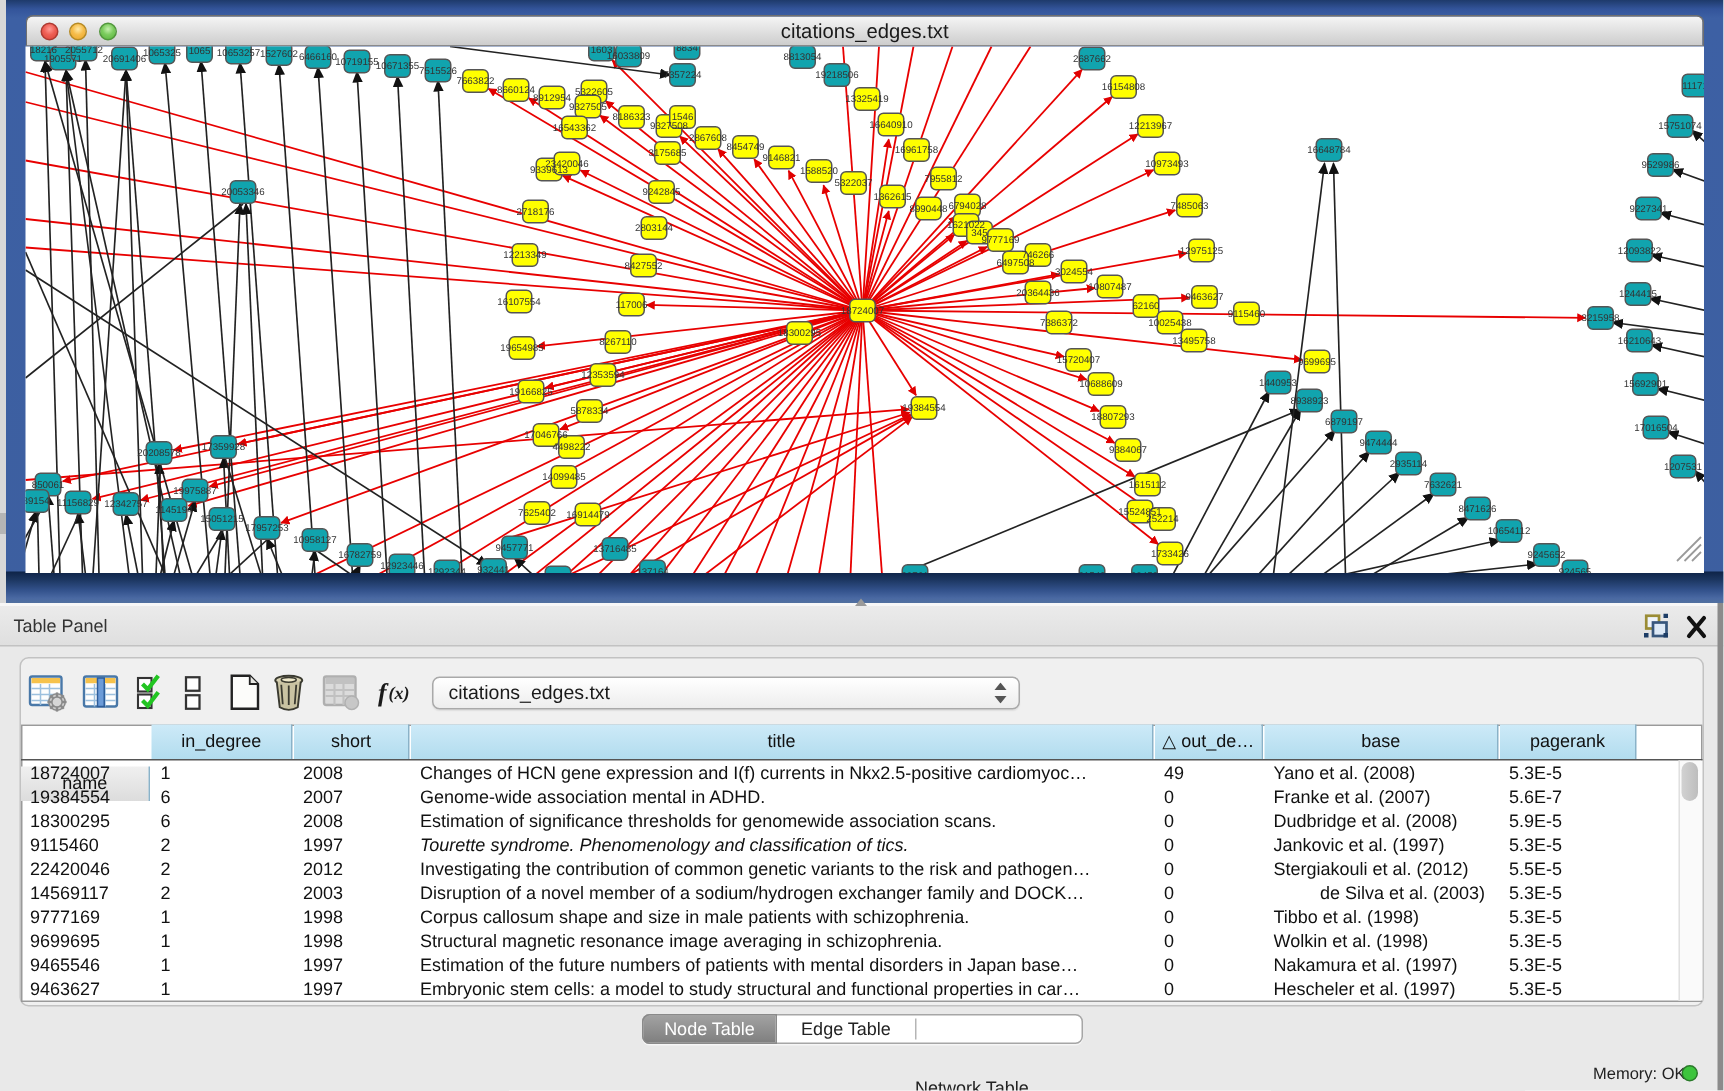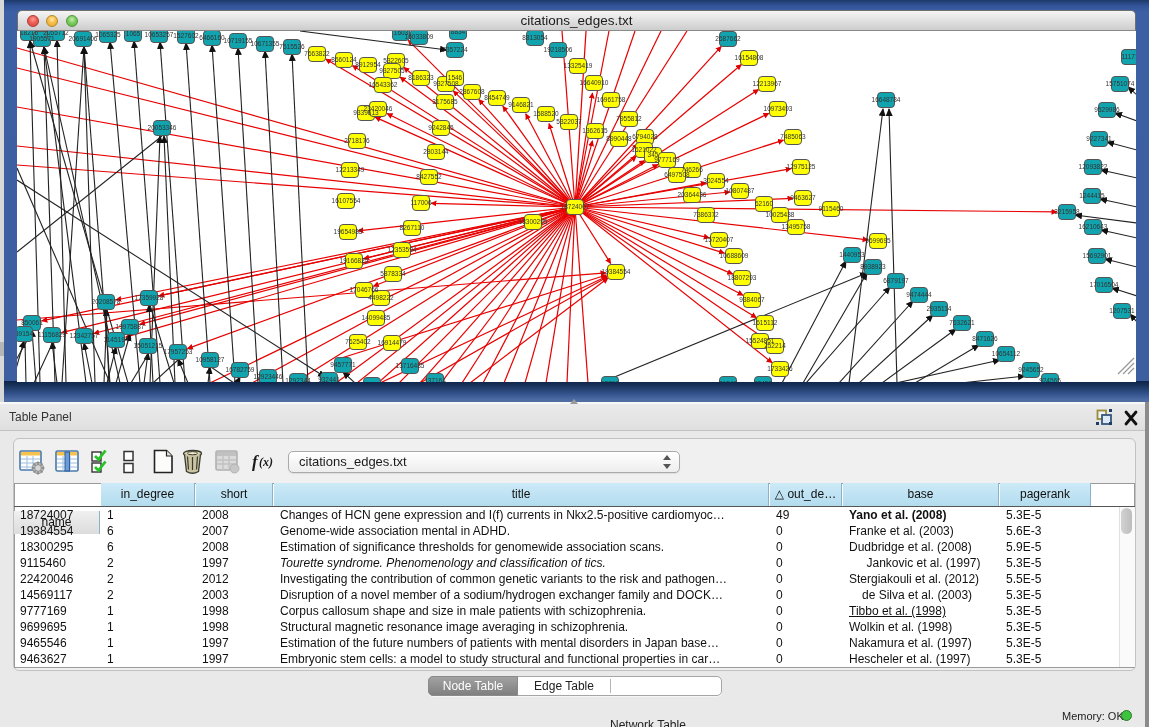--- a/index.html
+++ b/index.html
@@ -553,63 +553,63 @@
       <div style="position:absolute;left:843px;top:483px;width:156px;height:23px;line-height:23px;background:linear-gradient(180deg,#cdeaf8,#b2dcee);border-right:1px solid #8ab2c8;text-align:center;overflow:hidden;">base</div>
       <div style="position:absolute;left:1000px;top:483px;width:91px;height:23px;line-height:23px;background:linear-gradient(180deg,#cdeaf8,#b2dcee);border-right:1px solid #8ab2c8;text-align:center;overflow:hidden;">pagerank</div>
     </div>
 <div class="abs" style="left:14px;top:506px;width:1121px;height:1px;background:#555;"></div>
 <div class="abs" style="font-size:12px;color:#111;">
       <div style="position:absolute;left:20px;top:507px;width:79px;height:16px;line-height:16px;overflow:hidden;white-space:nowrap;">18724007</div>
       <div style="position:absolute;left:107px;top:507px;width:87px;height:16px;line-height:16px;overflow:hidden;white-space:nowrap;">1</div>
       <div style="position:absolute;left:202px;top:507px;width:70px;height:16px;line-height:16px;overflow:hidden;white-space:nowrap;">2008</div>
       <div style="position:absolute;left:280px;top:507px;width:488px;height:16px;line-height:16px;overflow:hidden;white-space:nowrap;">Changes of HCN gene expression and I(f) currents in Nkx2.5-positive cardiomyoc…</div>
       <div style="position:absolute;left:776px;top:507px;width:65px;height:16px;line-height:16px;overflow:hidden;white-space:nowrap;">49</div>
-      <div style="position:absolute;left:849px;top:507px;width:149px;height:16px;line-height:16px;overflow:hidden;white-space:nowrap;font-weight:bold;">Yano et al. (2008)</div>
+      <div style="position:absolute;left:849px;top:507px;width:149px;height:16px;line-height:16px;overflow:hidden;white-space:nowrap;">Yano et al. (2008)</div>
       <div style="position:absolute;left:1006px;top:507px;width:84px;height:16px;line-height:16px;overflow:hidden;white-space:nowrap;">5.3E-5</div>
       <div style="position:absolute;left:20px;top:523px;width:79px;height:16px;line-height:16px;overflow:hidden;white-space:nowrap;">19384554</div>
       <div style="position:absolute;left:107px;top:523px;width:87px;height:16px;line-height:16px;overflow:hidden;white-space:nowrap;">6</div>
       <div style="position:absolute;left:202px;top:523px;width:70px;height:16px;line-height:16px;overflow:hidden;white-space:nowrap;">2007</div>
       <div style="position:absolute;left:280px;top:523px;width:488px;height:16px;line-height:16px;overflow:hidden;white-space:nowrap;">Genome-wide association mental in ADHD.</div>
       <div style="position:absolute;left:776px;top:523px;width:65px;height:16px;line-height:16px;overflow:hidden;white-space:nowrap;">0</div>
-      <div style="position:absolute;left:849px;top:523px;width:149px;height:16px;line-height:16px;overflow:hidden;white-space:nowrap;">Franke et al. (2003)</div>
-      <div style="position:absolute;left:1006px;top:523px;width:84px;height:16px;line-height:16px;overflow:hidden;white-space:nowrap;">5.6E-3</div>
+      <div style="position:absolute;left:849px;top:523px;width:149px;height:16px;line-height:16px;overflow:hidden;white-space:nowrap;">Franke et al. (2007)</div>
+      <div style="position:absolute;left:1006px;top:523px;width:84px;height:16px;line-height:16px;overflow:hidden;white-space:nowrap;">5.6E-7</div>
       <div style="position:absolute;left:20px;top:539px;width:79px;height:16px;line-height:16px;overflow:hidden;white-space:nowrap;">18300295</div>
       <div style="position:absolute;left:107px;top:539px;width:87px;height:16px;line-height:16px;overflow:hidden;white-space:nowrap;">6</div>
       <div style="position:absolute;left:202px;top:539px;width:70px;height:16px;line-height:16px;overflow:hidden;white-space:nowrap;">2008</div>
       <div style="position:absolute;left:280px;top:539px;width:488px;height:16px;line-height:16px;overflow:hidden;white-space:nowrap;">Estimation of significance thresholds for genomewide association scans.</div>
       <div style="position:absolute;left:776px;top:539px;width:65px;height:16px;line-height:16px;overflow:hidden;white-space:nowrap;">0</div>
       <div style="position:absolute;left:849px;top:539px;width:149px;height:16px;line-height:16px;overflow:hidden;white-space:nowrap;">Dudbridge et al. (2008)</div>
       <div style="position:absolute;left:1006px;top:539px;width:84px;height:16px;line-height:16px;overflow:hidden;white-space:nowrap;">5.9E-5</div>
       <div style="position:absolute;left:20px;top:555px;width:79px;height:16px;line-height:16px;overflow:hidden;white-space:nowrap;">9115460</div>
       <div style="position:absolute;left:107px;top:555px;width:87px;height:16px;line-height:16px;overflow:hidden;white-space:nowrap;">2</div>
       <div style="position:absolute;left:202px;top:555px;width:70px;height:16px;line-height:16px;overflow:hidden;white-space:nowrap;">1997</div>
       <div style="position:absolute;left:280px;top:555px;width:488px;height:16px;line-height:16px;overflow:hidden;white-space:nowrap;font-style:italic;">Tourette syndrome. Phenomenology and classification of tics.</div>
       <div style="position:absolute;left:776px;top:555px;width:65px;height:16px;line-height:16px;overflow:hidden;white-space:nowrap;">0</div>
-      <div style="position:absolute;left:849px;top:555px;width:149px;height:16px;line-height:16px;overflow:hidden;white-space:nowrap;text-align:center;">Jankovic et al. (1997)</div>
+      <div style="position:absolute;left:849px;top:555px;width:149px;height:16px;line-height:16px;overflow:hidden;white-space:nowrap;">Jankovic et al. (1997)</div>
       <div style="position:absolute;left:1006px;top:555px;width:84px;height:16px;line-height:16px;overflow:hidden;white-space:nowrap;">5.3E-5</div>
       <div style="position:absolute;left:20px;top:571px;width:79px;height:16px;line-height:16px;overflow:hidden;white-space:nowrap;">22420046</div>
       <div style="position:absolute;left:107px;top:571px;width:87px;height:16px;line-height:16px;overflow:hidden;white-space:nowrap;">2</div>
       <div style="position:absolute;left:202px;top:571px;width:70px;height:16px;line-height:16px;overflow:hidden;white-space:nowrap;">2012</div>
       <div style="position:absolute;left:280px;top:571px;width:488px;height:16px;line-height:16px;overflow:hidden;white-space:nowrap;">Investigating the contribution of common genetic variants to the risk and pathogen…</div>
       <div style="position:absolute;left:776px;top:571px;width:65px;height:16px;line-height:16px;overflow:hidden;white-space:nowrap;">0</div>
       <div style="position:absolute;left:849px;top:571px;width:149px;height:16px;line-height:16px;overflow:hidden;white-space:nowrap;">Stergiakouli et al. (2012)</div>
       <div style="position:absolute;left:1006px;top:571px;width:84px;height:16px;line-height:16px;overflow:hidden;white-space:nowrap;">5.5E-5</div>
       <div style="position:absolute;left:20px;top:587px;width:79px;height:16px;line-height:16px;overflow:hidden;white-space:nowrap;">14569117</div>
       <div style="position:absolute;left:107px;top:587px;width:87px;height:16px;line-height:16px;overflow:hidden;white-space:nowrap;">2</div>
       <div style="position:absolute;left:202px;top:587px;width:70px;height:16px;line-height:16px;overflow:hidden;white-space:nowrap;">2003</div>
       <div style="position:absolute;left:280px;top:587px;width:488px;height:16px;line-height:16px;overflow:hidden;white-space:nowrap;">Disruption of a novel member of a sodium/hydrogen exchanger family and DOCK…</div>
       <div style="position:absolute;left:776px;top:587px;width:65px;height:16px;line-height:16px;overflow:hidden;white-space:nowrap;">0</div>
-      <div style="position:absolute;left:862px;top:587px;width:149px;height:16px;line-height:16px;overflow:hidden;white-space:nowrap;">de Silva et al. (2003)</div>
+      <div style="position:absolute;left:880px;top:587px;width:149px;height:16px;line-height:16px;overflow:hidden;white-space:nowrap;">de Silva et al. (2003)</div>
       <div style="position:absolute;left:1006px;top:587px;width:84px;height:16px;line-height:16px;overflow:hidden;white-space:nowrap;">5.3E-5</div>
       <div style="position:absolute;left:20px;top:603px;width:79px;height:16px;line-height:16px;overflow:hidden;white-space:nowrap;">9777169</div>
       <div style="position:absolute;left:107px;top:603px;width:87px;height:16px;line-height:16px;overflow:hidden;white-space:nowrap;">1</div>
       <div style="position:absolute;left:202px;top:603px;width:70px;height:16px;line-height:16px;overflow:hidden;white-space:nowrap;">1998</div>
       <div style="position:absolute;left:280px;top:603px;width:488px;height:16px;line-height:16px;overflow:hidden;white-space:nowrap;">Corpus callosum shape and size in male patients with schizophrenia.</div>
       <div style="position:absolute;left:776px;top:603px;width:65px;height:16px;line-height:16px;overflow:hidden;white-space:nowrap;">0</div>
-      <div style="position:absolute;left:849px;top:603px;width:149px;height:16px;line-height:16px;overflow:hidden;white-space:nowrap;text-decoration:underline;">Tibbo et al. (1998)</div>
+      <div style="position:absolute;left:849px;top:603px;width:149px;height:16px;line-height:16px;overflow:hidden;white-space:nowrap;">Tibbo et al. (1998)</div>
       <div style="position:absolute;left:1006px;top:603px;width:84px;height:16px;line-height:16px;overflow:hidden;white-space:nowrap;">5.3E-5</div>
       <div style="position:absolute;left:20px;top:619px;width:79px;height:16px;line-height:16px;overflow:hidden;white-space:nowrap;">9699695</div>
       <div style="position:absolute;left:107px;top:619px;width:87px;height:16px;line-height:16px;overflow:hidden;white-space:nowrap;">1</div>
       <div style="position:absolute;left:202px;top:619px;width:70px;height:16px;line-height:16px;overflow:hidden;white-space:nowrap;">1998</div>
       <div style="position:absolute;left:280px;top:619px;width:488px;height:16px;line-height:16px;overflow:hidden;white-space:nowrap;">Structural magnetic resonance image averaging in schizophrenia.</div>
       <div style="position:absolute;left:776px;top:619px;width:65px;height:16px;line-height:16px;overflow:hidden;white-space:nowrap;">0</div>
       <div style="position:absolute;left:849px;top:619px;width:149px;height:16px;line-height:16px;overflow:hidden;white-space:nowrap;">Wolkin et al. (1998)</div>
       <div style="position:absolute;left:1006px;top:619px;width:84px;height:16px;line-height:16px;overflow:hidden;white-space:nowrap;">5.3E-5</div>
       <div style="position:absolute;left:20px;top:635px;width:79px;height:16px;line-height:16px;overflow:hidden;white-space:nowrap;">9465546</div>
       <div style="position:absolute;left:107px;top:635px;width:87px;height:16px;line-height:16px;overflow:hidden;white-space:nowrap;">1</div>

